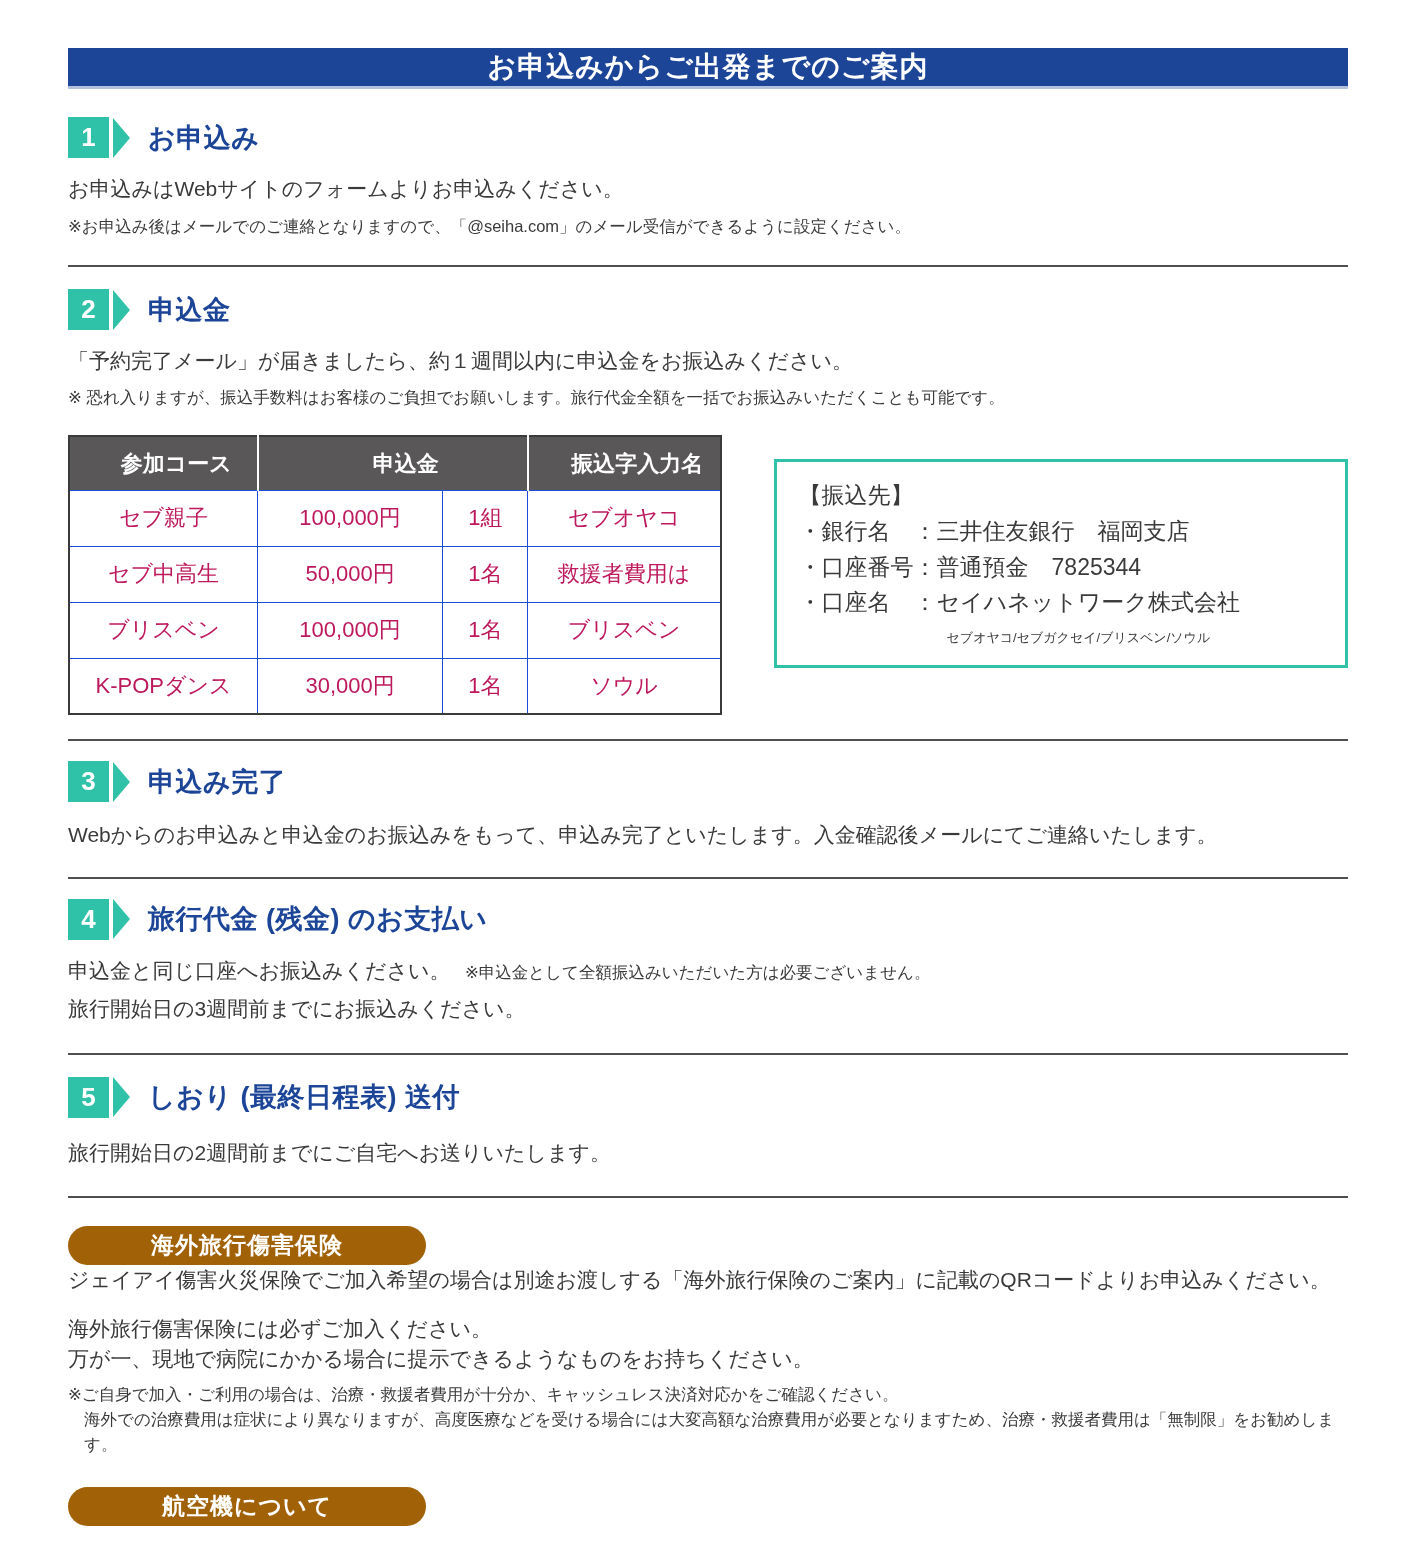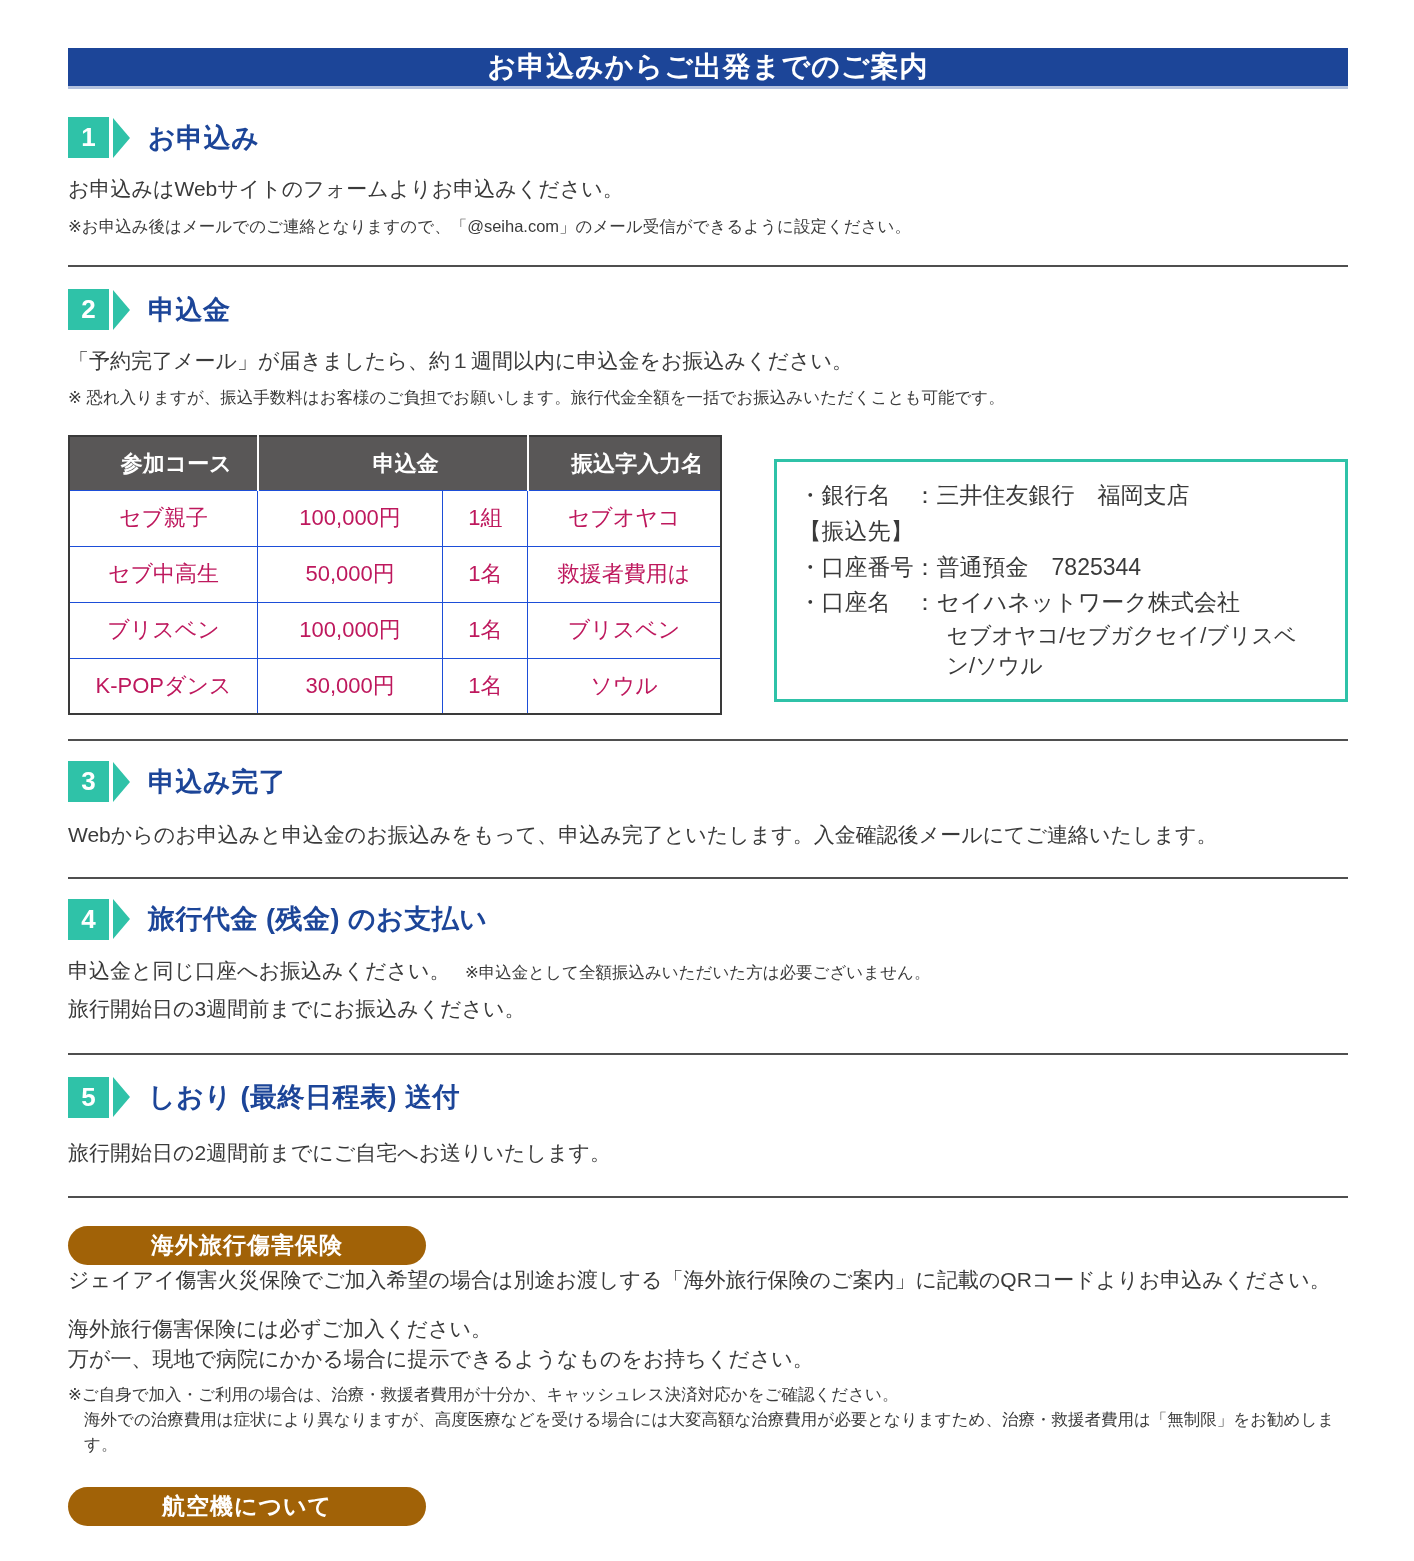--- a/index.html
+++ b/index.html
@@ -55,21 +55,21 @@
   .col-amount { width:186px; }
   .col-unit   { width:86px; }
   .col-name   { width:194px;font-family:Liberation Mono, monospace; }
 
   .bank-box {
     margin-left:52px; margin-top:24px;
     border:3px solid #2fc2a8;
     width:578px; padding:16px 24px 18px 22px;
   }
   .bank-line { font-size:23px; line-height:1.55; color:#3a3a3a; }
-  .bank-sub  { font-size:22px; color:#3a3a3a; margin-left:148px; margin-top:0; }
+  .bank-sub  { font-size:13px; color:#3a3a3a; margin-left:148px; margin-top:8px; }
 
   
   .pill {
     width:358px; height:39px; background:#a16207; border-radius:20px;
     display:flex; align-items:center; justify-content:center;
   }
   .pill-label { color:#ffffff; font-size:23px; font-weight:bold; letter-spacing:1px; }
   .note-cont { padding-left:16px; }
 
   
@@ -135,22 +135,22 @@
         <tr>
           <td>K-POPダンス</td>
           <td>30,000円</td>
           <td>1名</td>
           <td>ソウル</td>
         </tr>
       </tbody>
     </table>
 
     <div class="bank-box">
+      <div class="bank-line">【振込先】</div>
       <div class="bank-line">・銀行名　：三井住友銀行　福岡支店</div>
-      <div class="bank-line">【振込先】</div>
       <div class="bank-line">・口座番号：普通預金　7825344</div>
       <div class="bank-line">・口座名　：セイハネットワーク株式会社</div>
       <div class="bank-sub">セブオヤコ/セブガクセイ/ブリスベン/ソウル</div>
     </div>
   </div>
 
   <hr class="divider mt24">
 
   <div class="step-header mt20">
     <span class="step-num">3</span>

